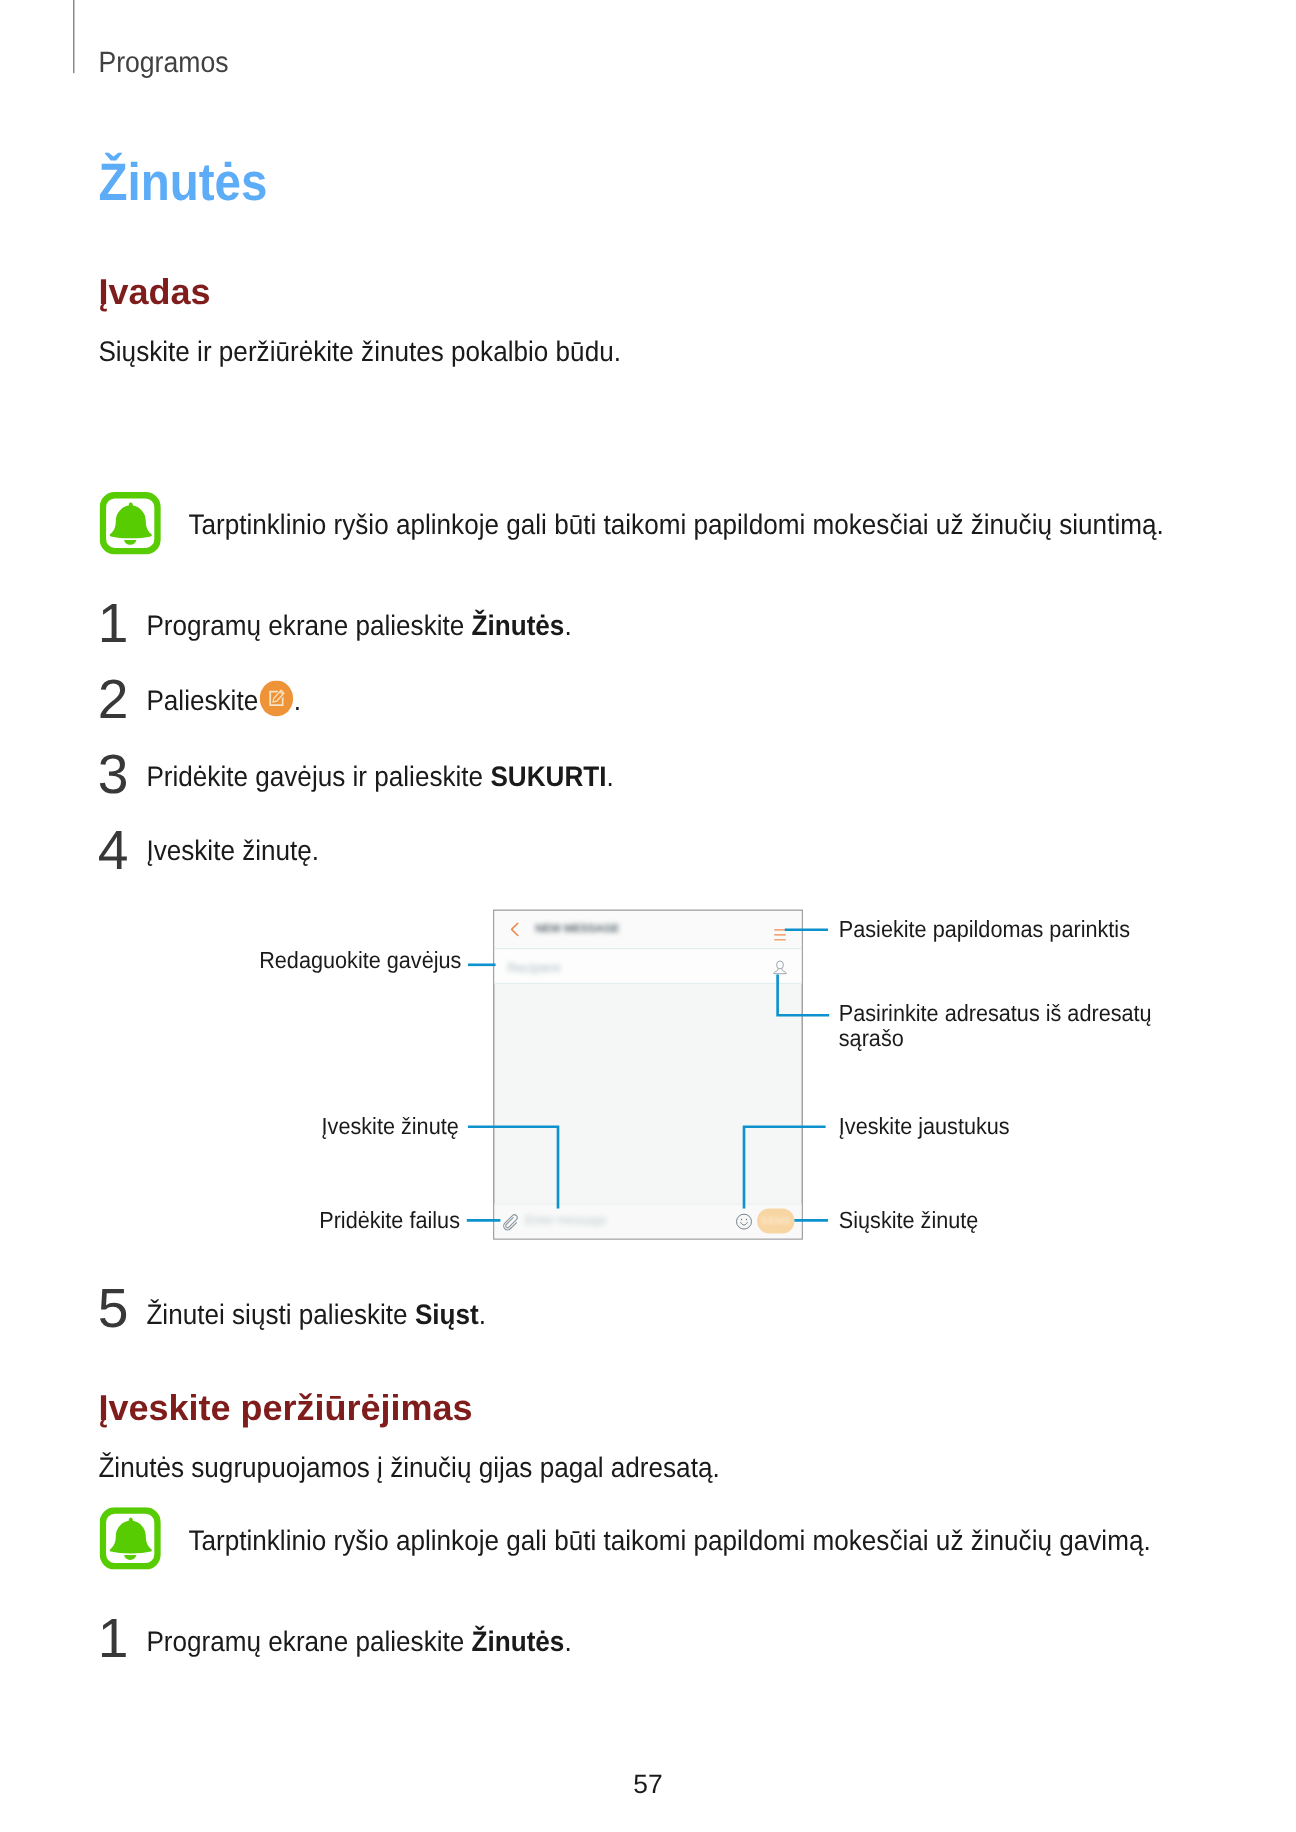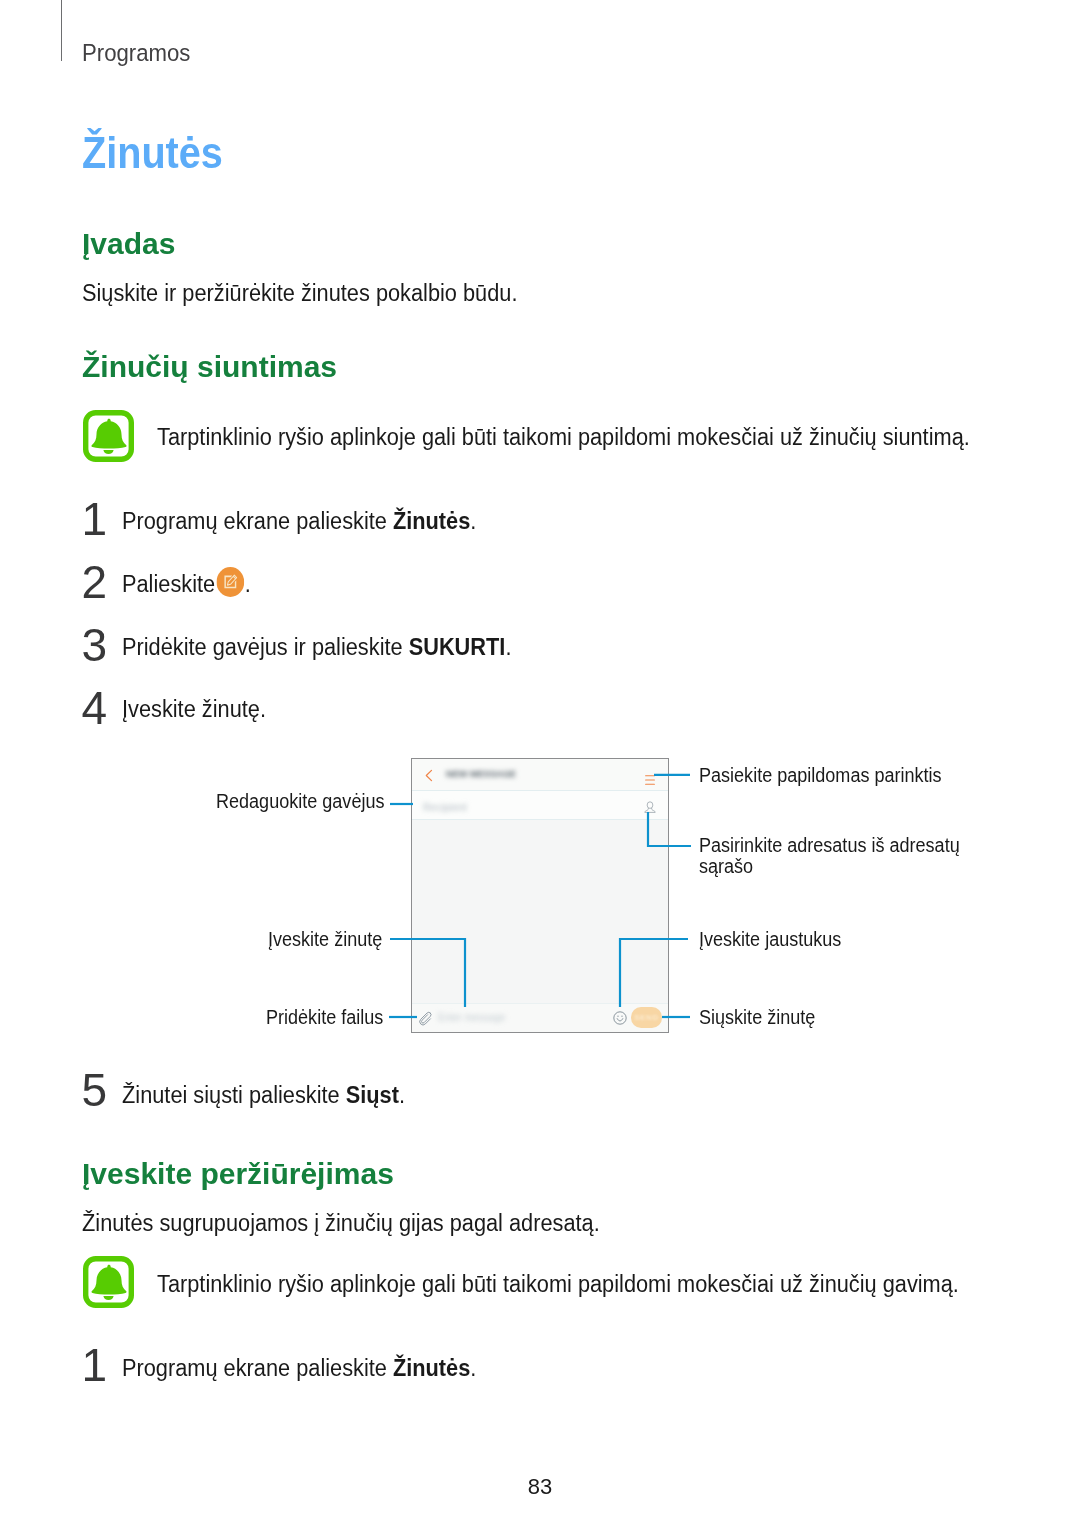--- a/index.html
+++ b/index.html
@@ -12,21 +12,21 @@
   .hdr-rule{position:absolute;left:60.6px;top:-2px;width:1.3px;height:63px;background:#6d6e70;}
   .hdr-text{position:absolute;left:82px;top:41px;font-size:24.5px;color:#414042;
             line-height:1;white-space:nowrap;transform:scaleX(0.905);transform-origin:left top;}
 
   
   .h1{position:absolute;left:82px;top:131px;font-size:44px;font-weight:bold;
       color:#5cacf8;line-height:1;transform:scaleX(0.90);transform-origin:left top;
       white-space:nowrap;}
 
   
-  .h2{position:absolute;left:82px;font-size:30px;font-weight:bold;color:#15803d;
+  .h2{position:absolute;left:82px;font-size:30px;font-weight:bold;color:#7f1d1d;
       line-height:1;white-space:nowrap;}
 
   
   .p{position:absolute;font-size:23.5px;color:#1a1a1a;line-height:1;white-space:nowrap;
      transform:scaleX(0.926);transform-origin:left top;}
 
   
   .num{position:absolute;font-size:46px;color:#383839;line-height:1;white-space:nowrap;}
   .li{position:absolute;left:122px;font-size:23.5px;color:#1a1a1a;line-height:1;white-space:nowrap;
       transform:scaleX(0.926);transform-origin:left top;}
@@ -79,21 +79,20 @@
 <div class="page">
 
   <div class="hdr-rule"></div>
   <div class="hdr-text">Programos</div>
 
   <div class="h1">Žinutės</div>
 
   <div class="h2" style="top:229px">Įvadas</div>
   <div class="p" style="left:82px;top:282px">Siųskite ir peržiūrėkite žinutes pokalbio būdu.</div>
 
-  <div class="h2" style="top:352px">Žinučių siuntimas</div>
 
   <div class="note-icon" style="top:410px">
     <svg width="51" height="52" viewBox="0 0 51 52">
       <rect x="2.7" y="2.7" width="45.6" height="46.6" rx="10" ry="10" fill="none" stroke="#57cc02" stroke-width="5.4"></rect>
       <path d="M25.5 8.6c1.2 0 2.2 .95 2.2 2.15v0.6c6.2 .95 10.8 6.45 10.8 12.95 0 5.2 1.7 8.5 4.55 10.65 .85.64 .57 1.78-.5 2.05 -4.1 1.03-9.85 1.55-16.55 1.55s-12.45-.52-16.55-1.55c-1.07-.27-1.35-1.41-.5-2.05 2.85-2.15 4.55-5.45 4.55-10.65 0-6.5 4.6-12.0 10.8-12.95v-0.6c0-1.2 1.0-2.15 2.2-2.15z" fill="#57cc02"></path>
       <path d="M20.4 39.9h10.2c-.4 2.35-2.35 4.05-5.1 4.05s-4.7-1.7-5.1-4.05z" fill="#57cc02"></path>
     </svg>
   </div>
   <div class="note-text" style="top:426px">Tarptinklinio ryšio aplinkoje gali būti taikomi papildomi mokesčiai už žinučių siuntimą.</div>
 
@@ -202,14 +201,14 @@
     <div class="callout" style="left:216px;top:792px">Redaguokite gavėjus</div>
     <div class="callout" style="left:699px;top:766px">Pasiekite papildomas parinktis</div>
     <div class="callout" style="left:699px;top:836px">Pasirinkite adresatus iš adresatų</div>
     <div class="callout" style="left:699px;top:857px">sąrašo</div>
     <div class="callout" style="left:268px;top:930px">Įveskite žinutę</div>
     <div class="callout" style="left:699px;top:930px">Įveskite jaustukus</div>
     <div class="callout" style="left:266px;top:1008px">Pridėkite failus</div>
     <div class="callout" style="left:699px;top:1008px">Siųskite žinutę</div>
   </div>
 
-  <div class="pgnum">83</div>
+  <div class="pgnum">57</div>
 </div>
 
 </body></html>

